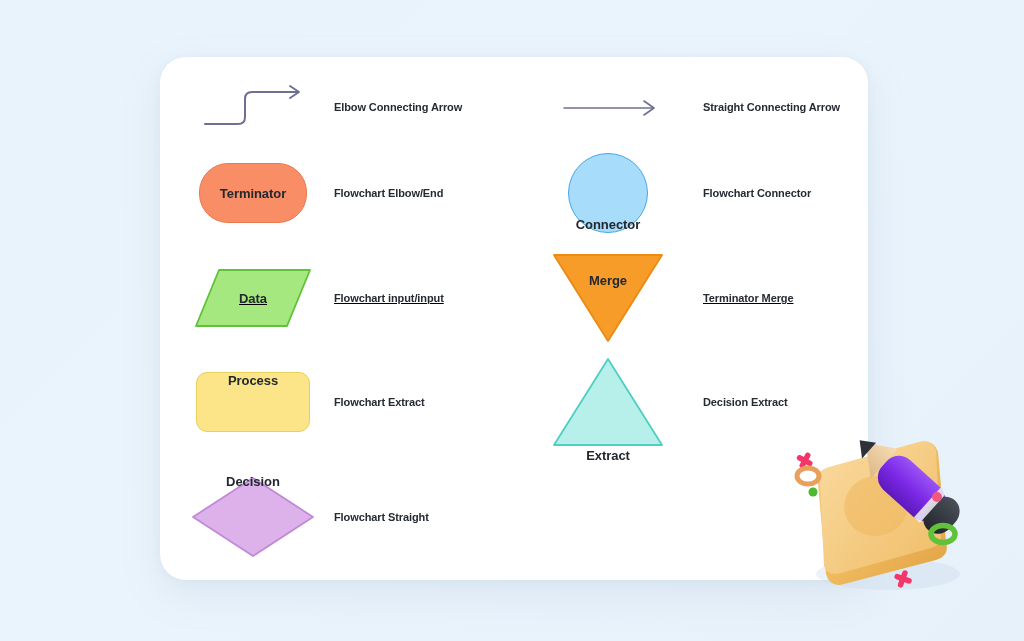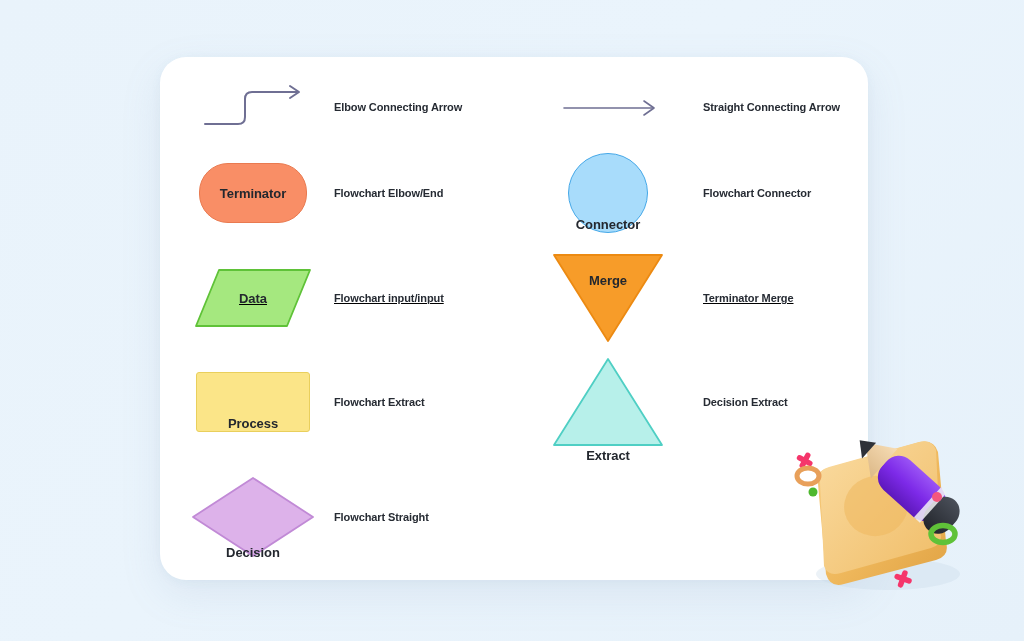--- a/index.html
+++ b/index.html
@@ -116,33 +116,33 @@
   }
   .data-shape svg { position: absolute; left: 0; top: 0; }
   .data-shape .shape-text { position: relative; }
 
   
   .process {
     width: 112px;
     height: 58px;
     background: #fbe588;
     border: 1.6px solid #e9cf5c;
-    border-radius: 3px;
-    display: flex;
-    align-items: flex-end;
+    border-radius: 11px;
+    display: flex;
+    align-items: flex-start;
     justify-content: center;
   }
 
   
   .decision {
     position: relative;
     width: 128px;
     height: 86px;
     display: flex;
-    align-items: flex-end;
+    align-items: flex-start;
     justify-content: center;
   }
   .decision svg { position: absolute; left: 0; top: 0; }
   .decision .shape-text { position: relative; }
 
   
   .tri-wrap {
     position: relative;
     width: 116px;
     height: 94px;

